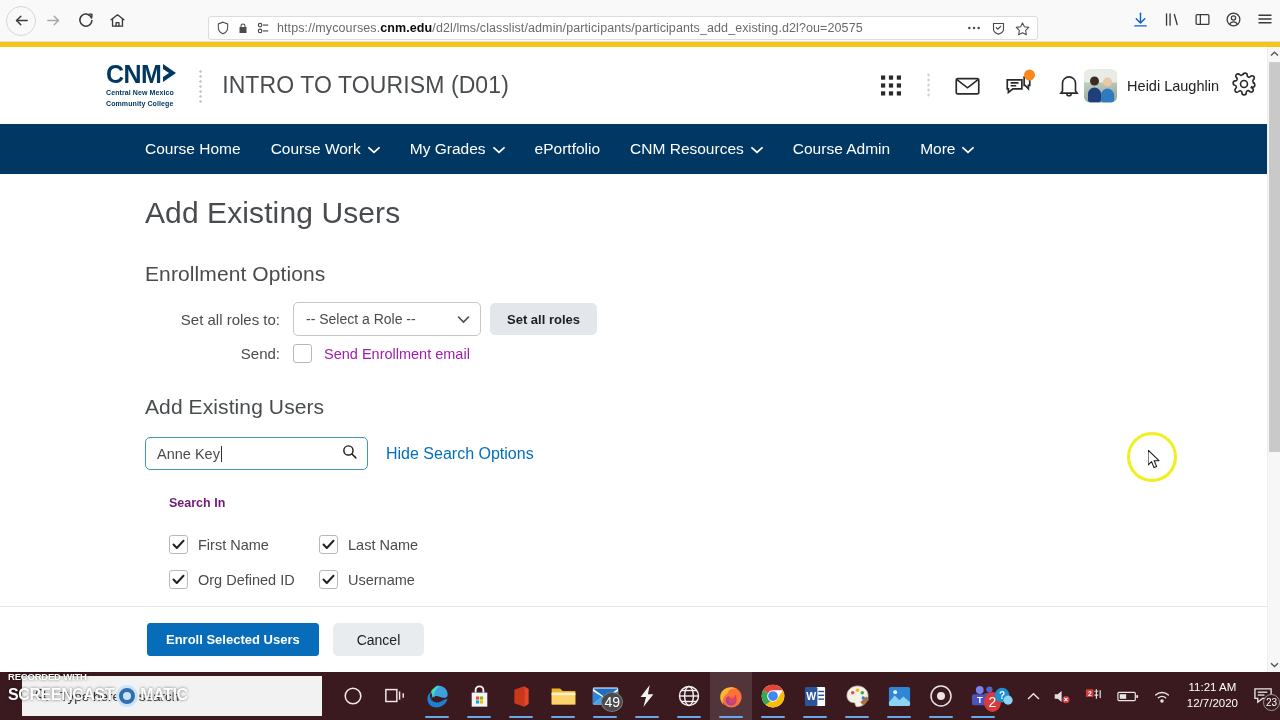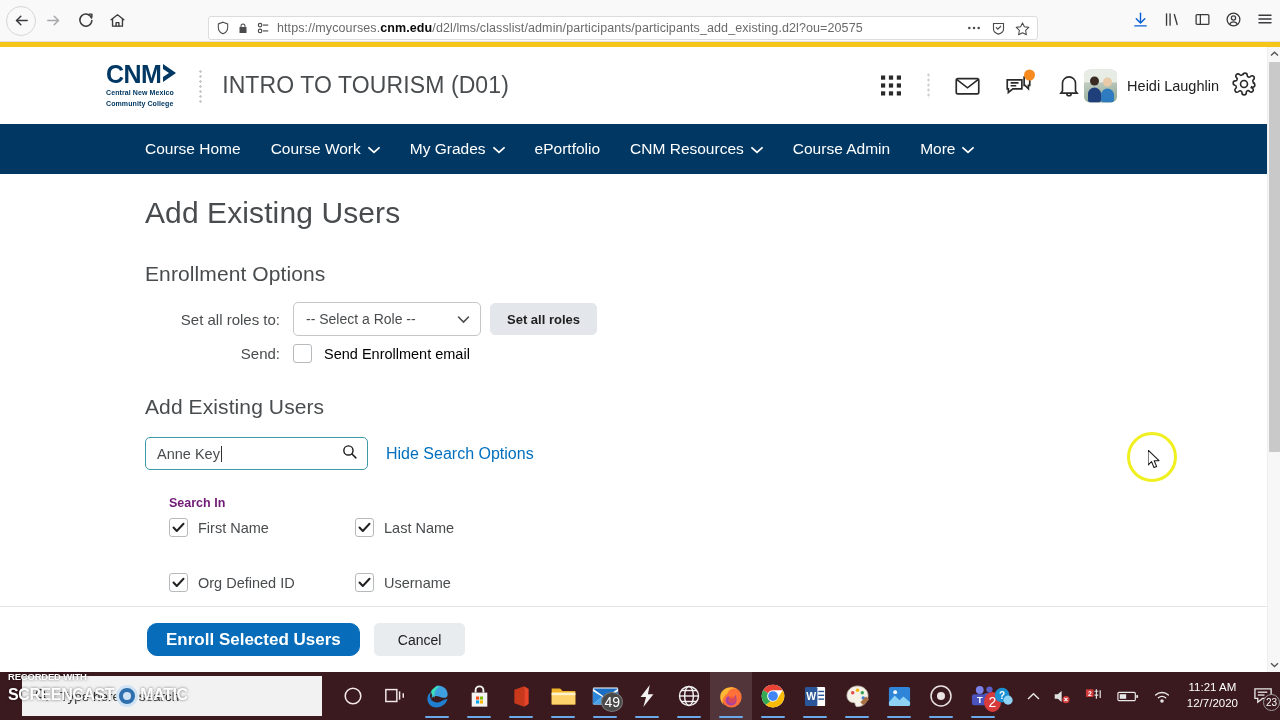--- a/index.html
+++ b/index.html
@@ -150,56 +150,55 @@
     height: 32px; background: #e3e6ea; border: 1px solid #e3e6ea; border-radius: 5px;
     font-size: 13px; font-weight: 700; color: #202122;
     padding: 0 16px; margin-left: 9px; display: flex; align-items: center;
   }
   .cbx {
     width: 19px; height: 19px; border: 1px solid #b6babd; border-radius: 3px;
     background: #fff; flex: none; display: flex; align-items: center; justify-content: center;
   }
   .cbx svg { display: block; }
   .send-row .flabel { width: 148px; }
-  .send-txt { font-size: 14.5px; color: #000000; margin-left: 12px; }
+  .send-txt { font-size: 14.5px; color: #a21caf; margin-left: 12px; }
 
   .search-wrap { display: flex; align-items: center; margin-top: 18px; }
   .search-box {
     width: 223px; height: 33px; border: 1px solid #3f9ba8; border-radius: 5px;
     background: #fff; display: flex; align-items: center; padding: 0 9px 0 11px;
     justify-content: space-between;
   }
   .search-val {
     font-size: 14.5px; color: #494c4e; display: flex; align-items: center;
   }
   .caret-bar {
     display: inline-block; width: 1px; height: 16px; background: #333; margin-left: 1px;
   }
   .link-blue {
     font-size: 16px; color: #006fbf; margin-left: 18px;
   }
 
   .searchin { margin-top: 26px; padding-left: 24px; }
   .searchin-lbl { font-size: 12.5px; font-weight: 700; color: #701a75; }
   .cb-grid {
-    margin-top: 8px; display: grid; grid-template-columns: 150px 150px;
+    margin-top: 25px; display: grid; grid-template-columns: 150px 150px;
     row-gap: 16px;
-    gap: 36px;
   }
   .cb-item { display: flex; align-items: center; gap: 10px; }
   .cb-item span { font-size: 14.5px; color: #494c4e; }
 
   .footer-bar {
     position: absolute; left: 0; bottom: 0; width: 1267px; height: 66px;
     background: #fff; border-top: 1px solid #e3e4e5;
     display: flex; align-items: center; padding-left: 147px; gap: 14px;
   }
   .btn-primary {
-    height: 33px; background: #076dba; border: 1px solid #076dba; border-radius: 10px;
-    color: #fff; font-size: 17px; font-weight: 700; padding: 0 18px;
+    height: 33px; background: #076dba; border: 1px solid #076dba; border-radius: 3px;
+    color: #fff; font-size: 13px; font-weight: 700; padding: 0 18px;
     display: flex; align-items: center;
   }
   .btn-cancel {
     height: 33px; background: #e9ecef; border: 1px solid #e9ecef; border-radius: 5px;
     color: #202122; font-size: 14px; padding: 0 23px;
     display: flex; align-items: center;
   }
 
   
   .scrollbar {

